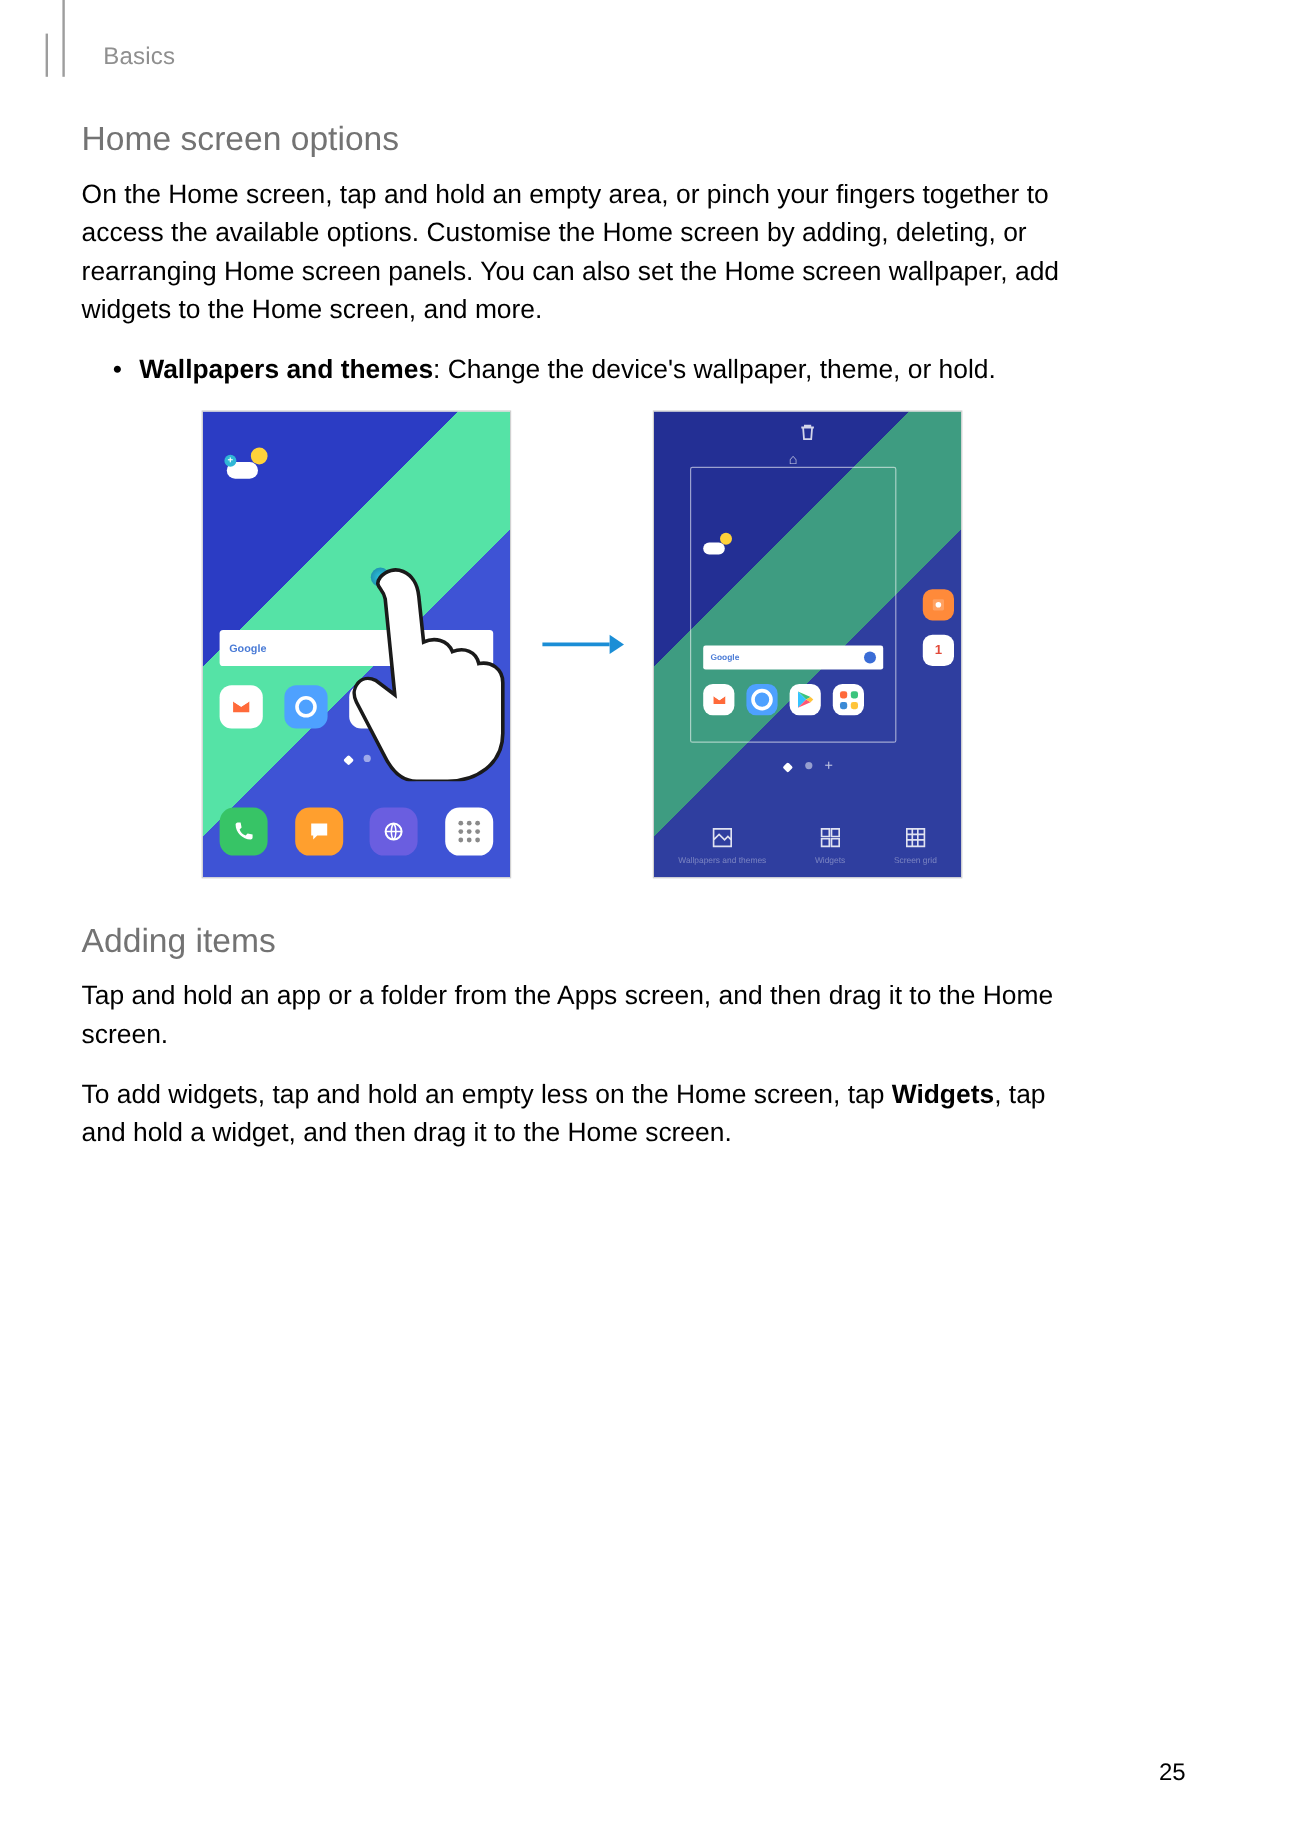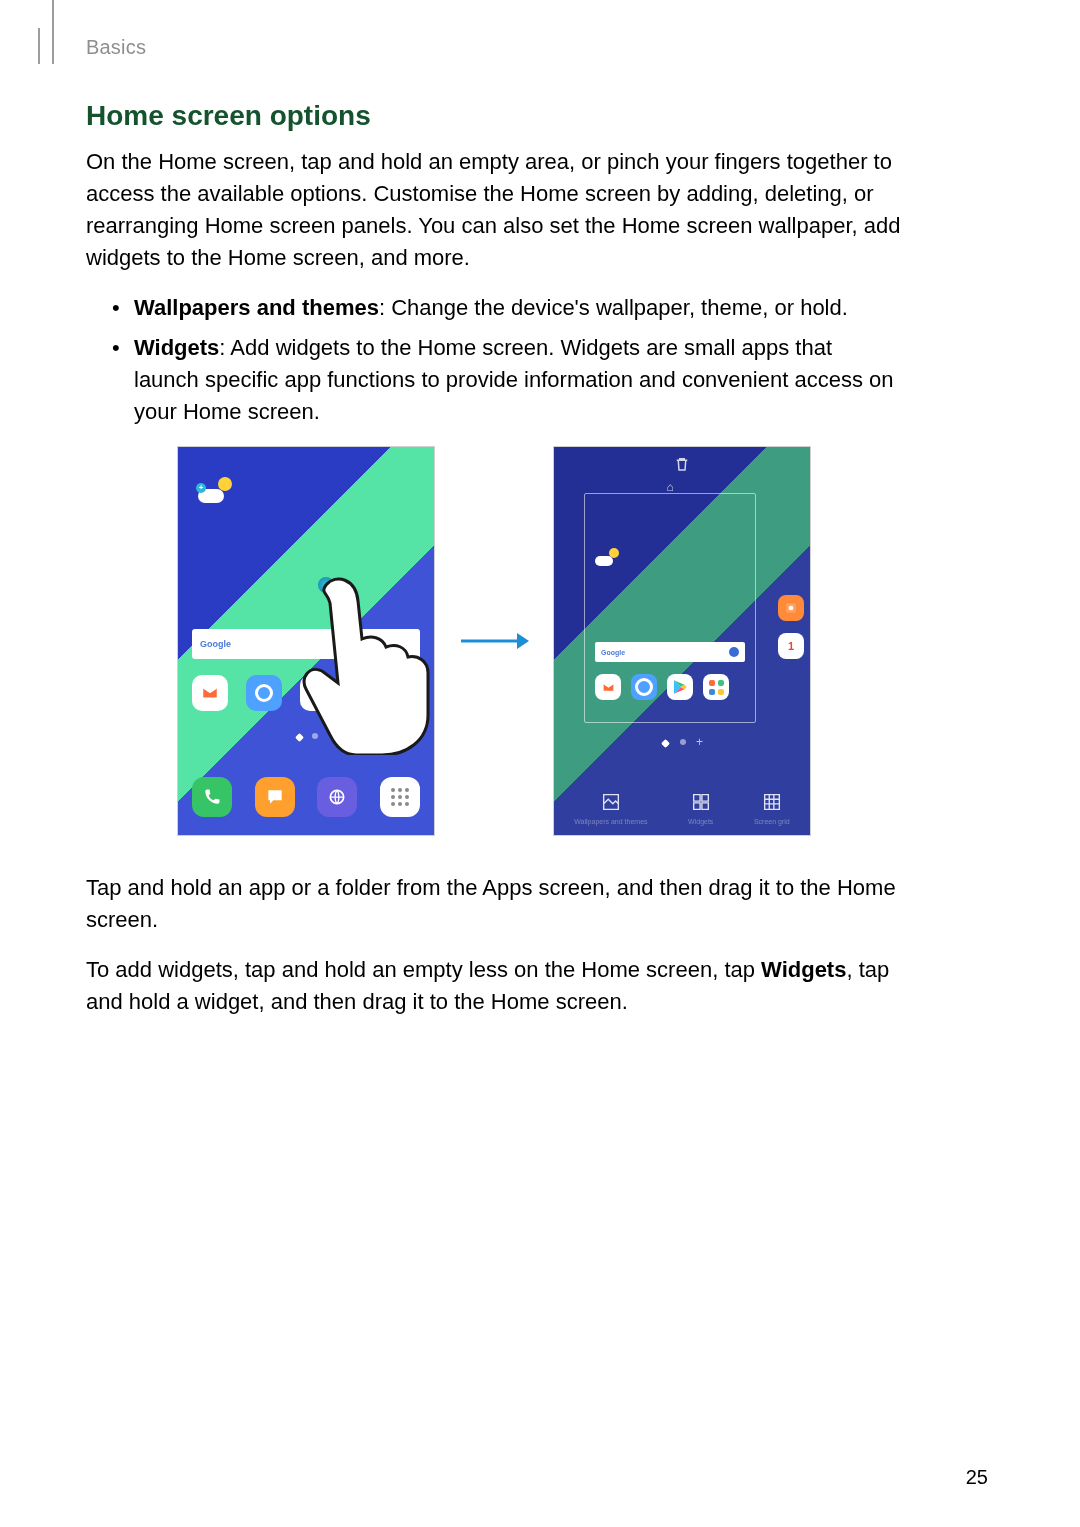--- a/index.html
+++ b/index.html
@@ -7,21 +7,21 @@
     padding: 0;
     background: #ffffff;
     font-family: Arial, Helvetica, sans-serif;
     color: #000;
   }
   .page {
     width: 988px;
     height: 1527px;
     position: relative;
     box-sizing: border-box;
-    padding: 38px 86px 0 86px;
+    padding: 38px 86px 0 68px;
   }
   .left-rule {
     position: absolute;
     left: 52px;
     top: 0;
     width: 2px;
     height: 64px;
     background: #9d9d9d;
   }
   .left-rule-sub {
@@ -38,23 +38,23 @@
     top: 36px;
     font-size: 20px;
     color: #8f8f8f;
     letter-spacing: 0.2px;
   }
   .content {
     margin-top: 62px;
   }
   h2.section-title {
     font-size: 28px;
-    font-weight: 700;
+    font-weight: 400;
     margin: 0 0 14px 0;
-    color: #14532d;
+    color: #737373;
   }
   p.body {
     font-size: 22px;
     line-height: 32px;
     margin: 0 0 18px 0;
     color: #000;
   }
   ul.bullets {
     list-style: none;
     padding: 0 0 0 26px;
@@ -245,23 +245,20 @@
   <div class="header-label">Basics</div>
 
   <div class="content">
 
     <h2 class="section-title">Home screen options</h2>
     <p class="body">On the Home screen, tap and hold an empty area, or pinch your fingers together to access the available options. Customise the Home screen by adding, deleting, or rearranging Home screen panels. You can also set the Home screen wallpaper, add widgets to the Home screen, and more.</p>
 
     <ul class="bullets">
       <li>
         <span class="bold">Wallpapers and themes</span><span>: Change the device's wallpaper, theme, or hold.</span>
-      </li>
-      <li>
-        <span class="bold">Widgets</span><span>: Add widgets to the Home screen. Widgets are small apps that launch specific app functions to provide information and convenient access on your Home screen.</span>
       </li>
     </ul>
 
     <div class="figure-row">
 
       <div class="phone">
         <div class="weather-icon">
           <div class="sun"></div>
             <div class="cloud"></div>
             <div class="plus">+</div>
@@ -414,20 +411,21 @@
               <svg width="22" height="22" viewBox="0 0 24 24">
                   <path fill="none" stroke="rgba(255,255,255,0.85)" stroke-width="1.5" d="M4 4h16v16H4zM4 9h16M4 14h16M9 4v16M14 4v16"></path>
                 </svg>
             </div>
             <div class="lbl">Screen grid</div>
           </div>
         </div>
       </div>
     </div>
 
+    <h2 class="section-title">Adding items</h2>
     <p class="body">Tap and hold an app or a folder from the Apps screen, and then drag it to the Home screen.</p>
     <p class="body">
       <span>To add widgets, tap and hold an empty less on the Home screen, tap </span><span class="bold">Widgets</span><span>, tap and hold a widget, and then drag it to the Home screen.</span>
     </p>
   </div>
 
   <div class="page-number">25</div>
 </div>
 
 </body></html>

